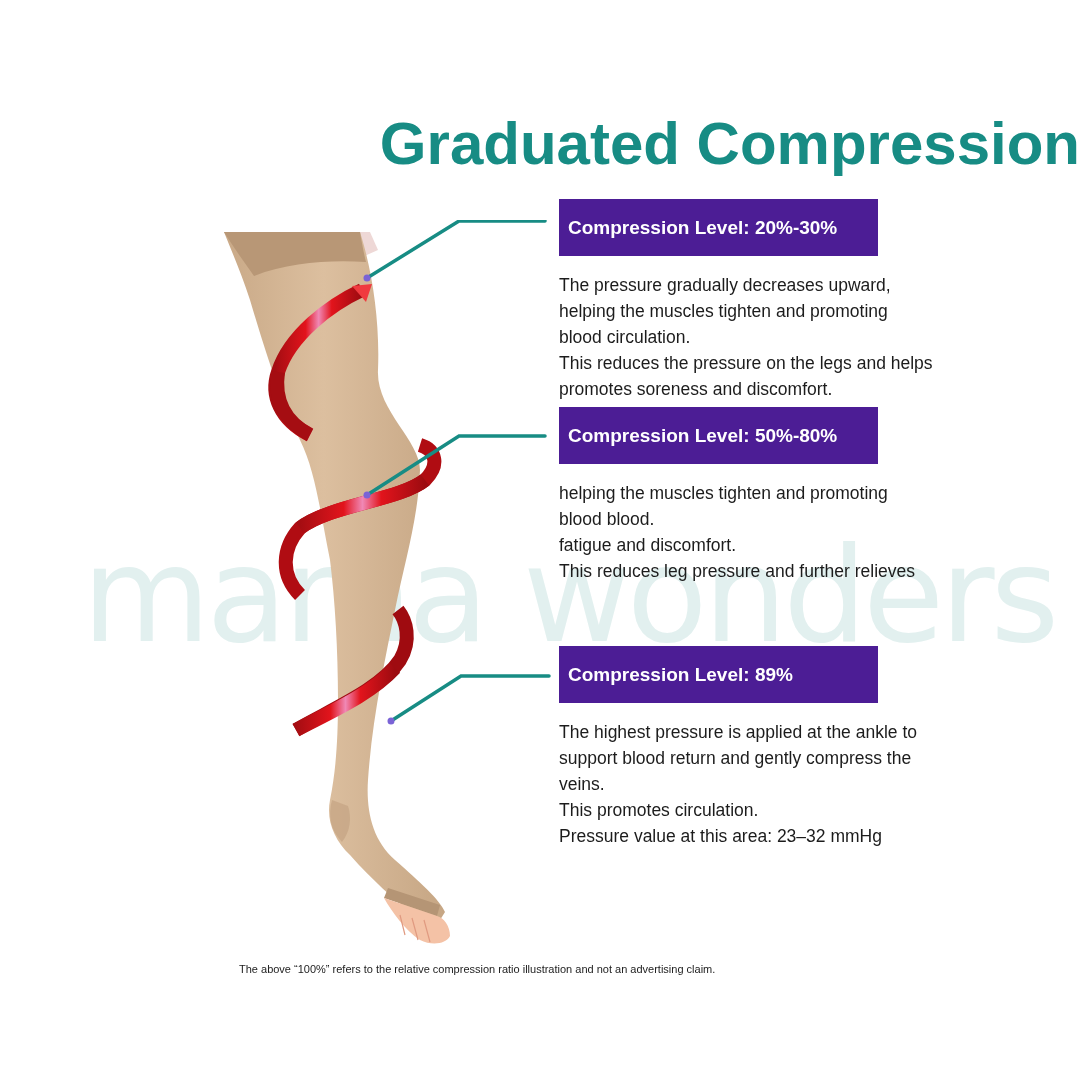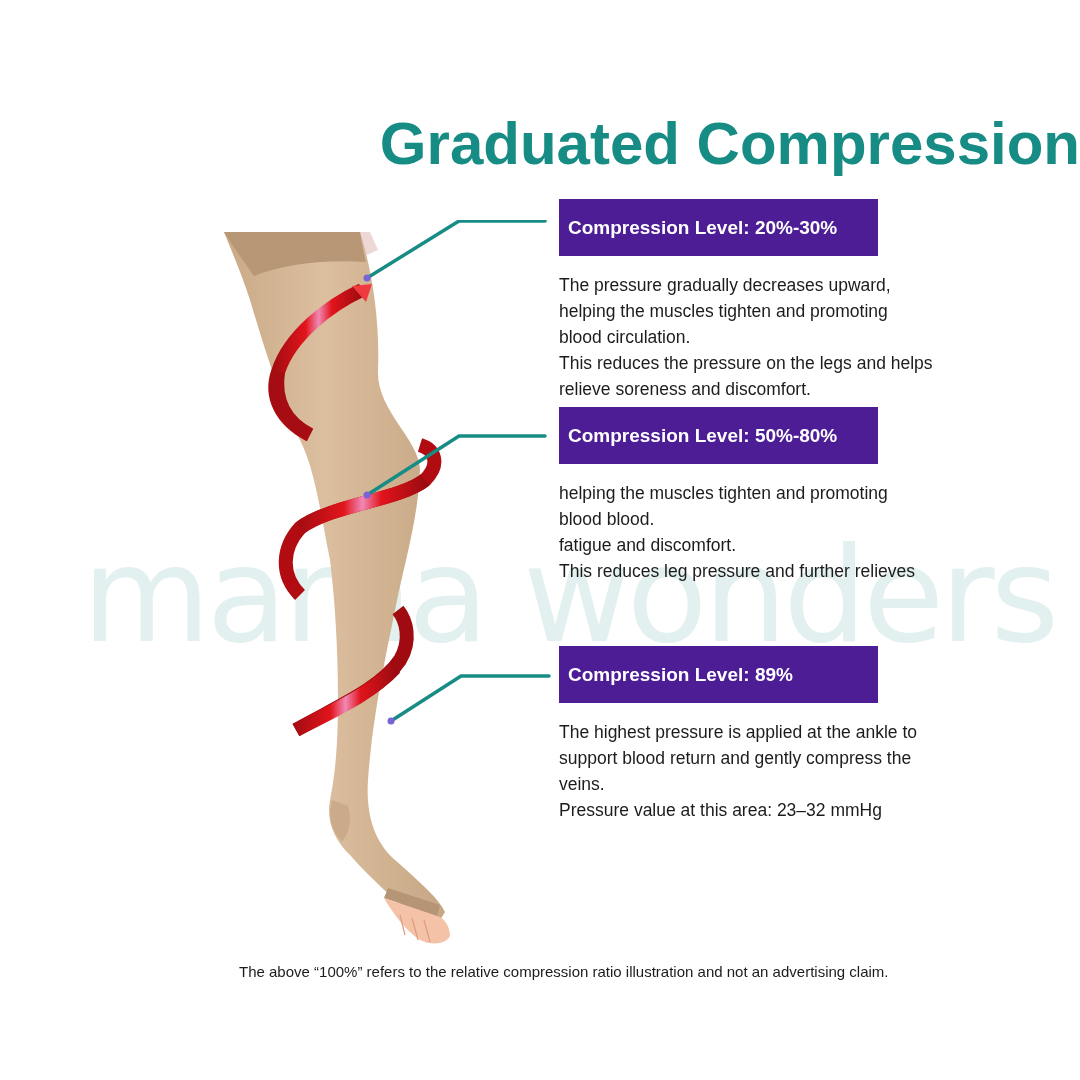--- a/index.html
+++ b/index.html
@@ -31,21 +31,21 @@
       display: block; font-family: "Liberation Sans", sans-serif; font-size: 17.5px;
       line-height: 26px; color: #1c1c1c; white-space: nowrap;
     }
 
     .s1 { top: 199px; }
     .s2 { top: 407px; }
     .s3 { top: 646px; }
 
     .disclaimer {
       position: absolute; left: 239px; top: 963px; font-family: "Liberation Sans", sans-serif;
-      font-size: 15px; color: #1c1c1c; white-space: nowrap; z-index: 3;
+      font-size: 11px; color: #1c1c1c; white-space: nowrap; z-index: 3;
     }
   </style>
 </head>
 <body>
 
 <div class="page">
 
   <div class="title">Graduated Compression</div>
 
   <div class="watermark">mama wonders</div>
@@ -106,39 +106,40 @@
     </g>
   </svg>
 
   <div class="section s1">
     <div class="section-header">Compression Level: 20%-30%</div>
     <div class="section-body">
       <span class="line">The pressure gradually decreases upward,</span>
       <span class="line">helping the muscles tighten and promoting</span>
       <span class="line">blood circulation.</span>
       <span class="line">This reduces the pressure on the legs and helps</span>
-      <span class="line">relieve soreness and discomfort.</span>
+      <span class="line">promotes soreness and discomfort.</span>
     </div>
   </div>
 
   <div class="section s2">
     <div class="section-header">Compression Level: 50%-80%</div>
     <div class="section-body">
       <span class="line">helping the muscles tighten and promoting</span>
       <span class="line">blood blood.</span>
       <span class="line">fatigue and discomfort.</span>
       <span class="line">This reduces leg pressure and further relieves</span>
     </div>
   </div>
 
   <div class="section s3">
     <div class="section-header">Compression Level: 89%</div>
     <div class="section-body">
       <span class="line">The highest pressure is applied at the ankle to</span>
       <span class="line">support blood return and gently compress the</span>
       <span class="line">veins.</span>
+      <span class="line">This promotes circulation.</span>
       <span class="line">Pressure value at this area: 23–32 mmHg</span>
     </div>
   </div>
 
   <div class="disclaimer">The above “100%” refers to the relative compression ratio illustration and not an advertising claim.</div>
 
 </div>
 
 </body></html>

